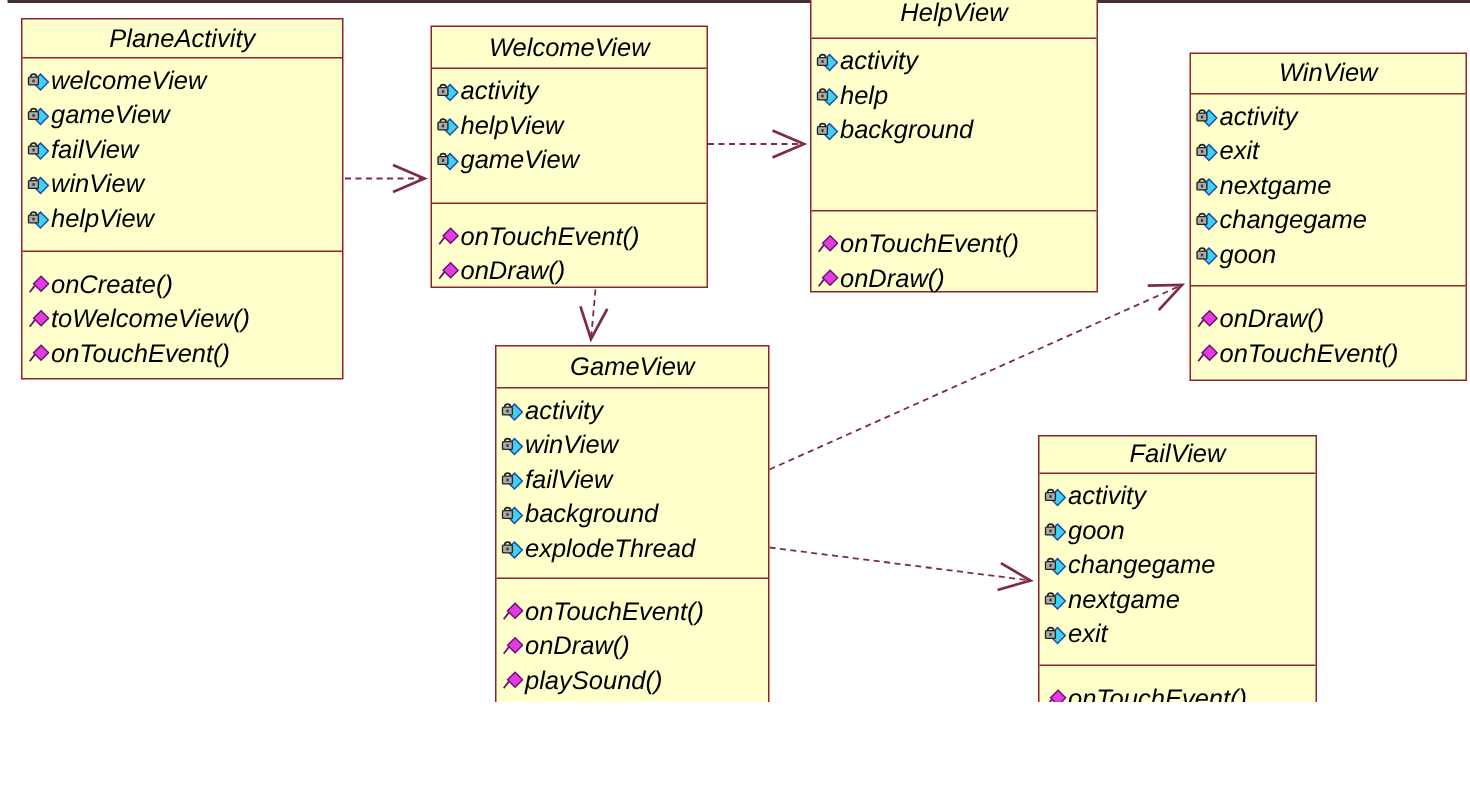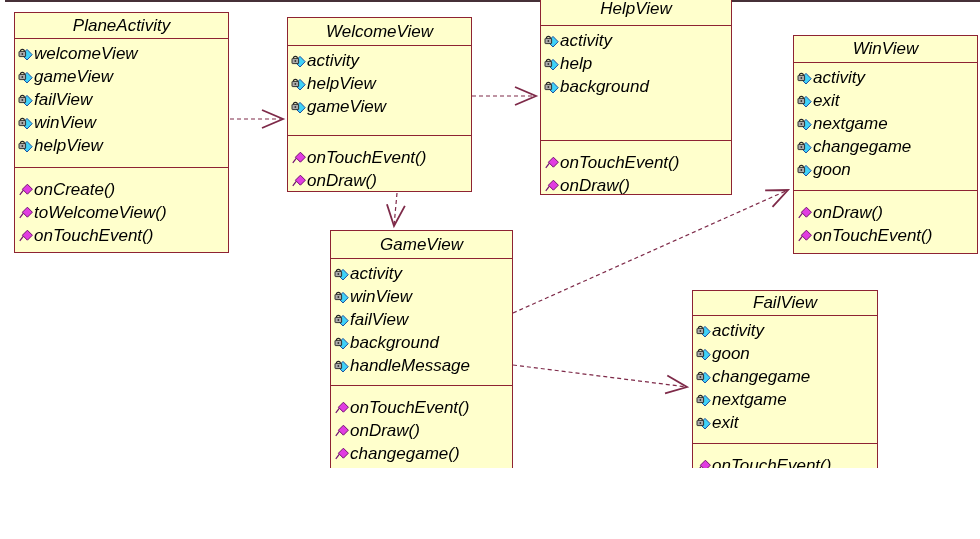--- a/index.html
+++ b/index.html
@@ -339,21 +339,21 @@
     <span class="lbl">background</span>
   </div>
 
   <div class="row">
     <svg class="ic" width="15" height="15" viewBox="0 0 15 15">
       <polygon points="9,3.4 14.2,8.7 9,14 3.8,8.7" fill="#3FD2F8" stroke="#1D4FA0" stroke-width="1"></polygon>
       <path d="M2.4,5.4 a2,2 0 0 1 4,0" fill="none" stroke="#222" stroke-width="1.1"></path>
       <rect x="1" y="5.4" width="6.6" height="5.2" rx="0.6" fill="#ABABAB" stroke="#222" stroke-width="0.9"></rect>
       <rect x="3.6" y="7.1" width="1.5" height="1.8" fill="#333"></rect>
     </svg>
-    <span class="lbl">handleMessage</span>
+    <span class="lbl">explodeThread</span>
   </div>
 </div>
     <div class="cls-methods">
   <div class="row">
     <svg class="ic" width="15" height="15" viewBox="0 0 15 15">
       <polygon points="9.4,2.2 14.4,7.2 9.4,12.2 4.4,7.2" fill="#E13CE1" stroke="#70106F" stroke-width="1"></polygon>
       <path d="M5.2,8.4 L1.8,12.8" fill="none" stroke="#70106F" stroke-width="1.2"></path>
     </svg>
     <span class="lbl">onTouchEvent()</span>
   </div>
@@ -364,21 +364,21 @@
       <path d="M5.2,8.4 L1.8,12.8" fill="none" stroke="#70106F" stroke-width="1.2"></path>
     </svg>
     <span class="lbl">onDraw()</span>
   </div>
 
   <div class="row">
     <svg class="ic" width="15" height="15" viewBox="0 0 15 15">
       <polygon points="9.4,2.2 14.4,7.2 9.4,12.2 4.4,7.2" fill="#E13CE1" stroke="#70106F" stroke-width="1"></polygon>
       <path d="M5.2,8.4 L1.8,12.8" fill="none" stroke="#70106F" stroke-width="1.2"></path>
     </svg>
-    <span class="lbl">changegame()</span>
+    <span class="lbl">playSound()</span>
   </div>
 </div>
   </div>
 
   <div class="cls" style="left: 692px; top: 290px; width: 186px; height: 219px;">
     <div class="cls-title" style="height: 25px;">FailView</div>
     <div class="cls-attrs" style="height: 128px;">
   <div class="row">
     <svg class="ic" width="15" height="15" viewBox="0 0 15 15">
       <polygon points="9,3.4 14.2,8.7 9,14 3.8,8.7" fill="#3FD2F8" stroke="#1D4FA0" stroke-width="1"></polygon>

